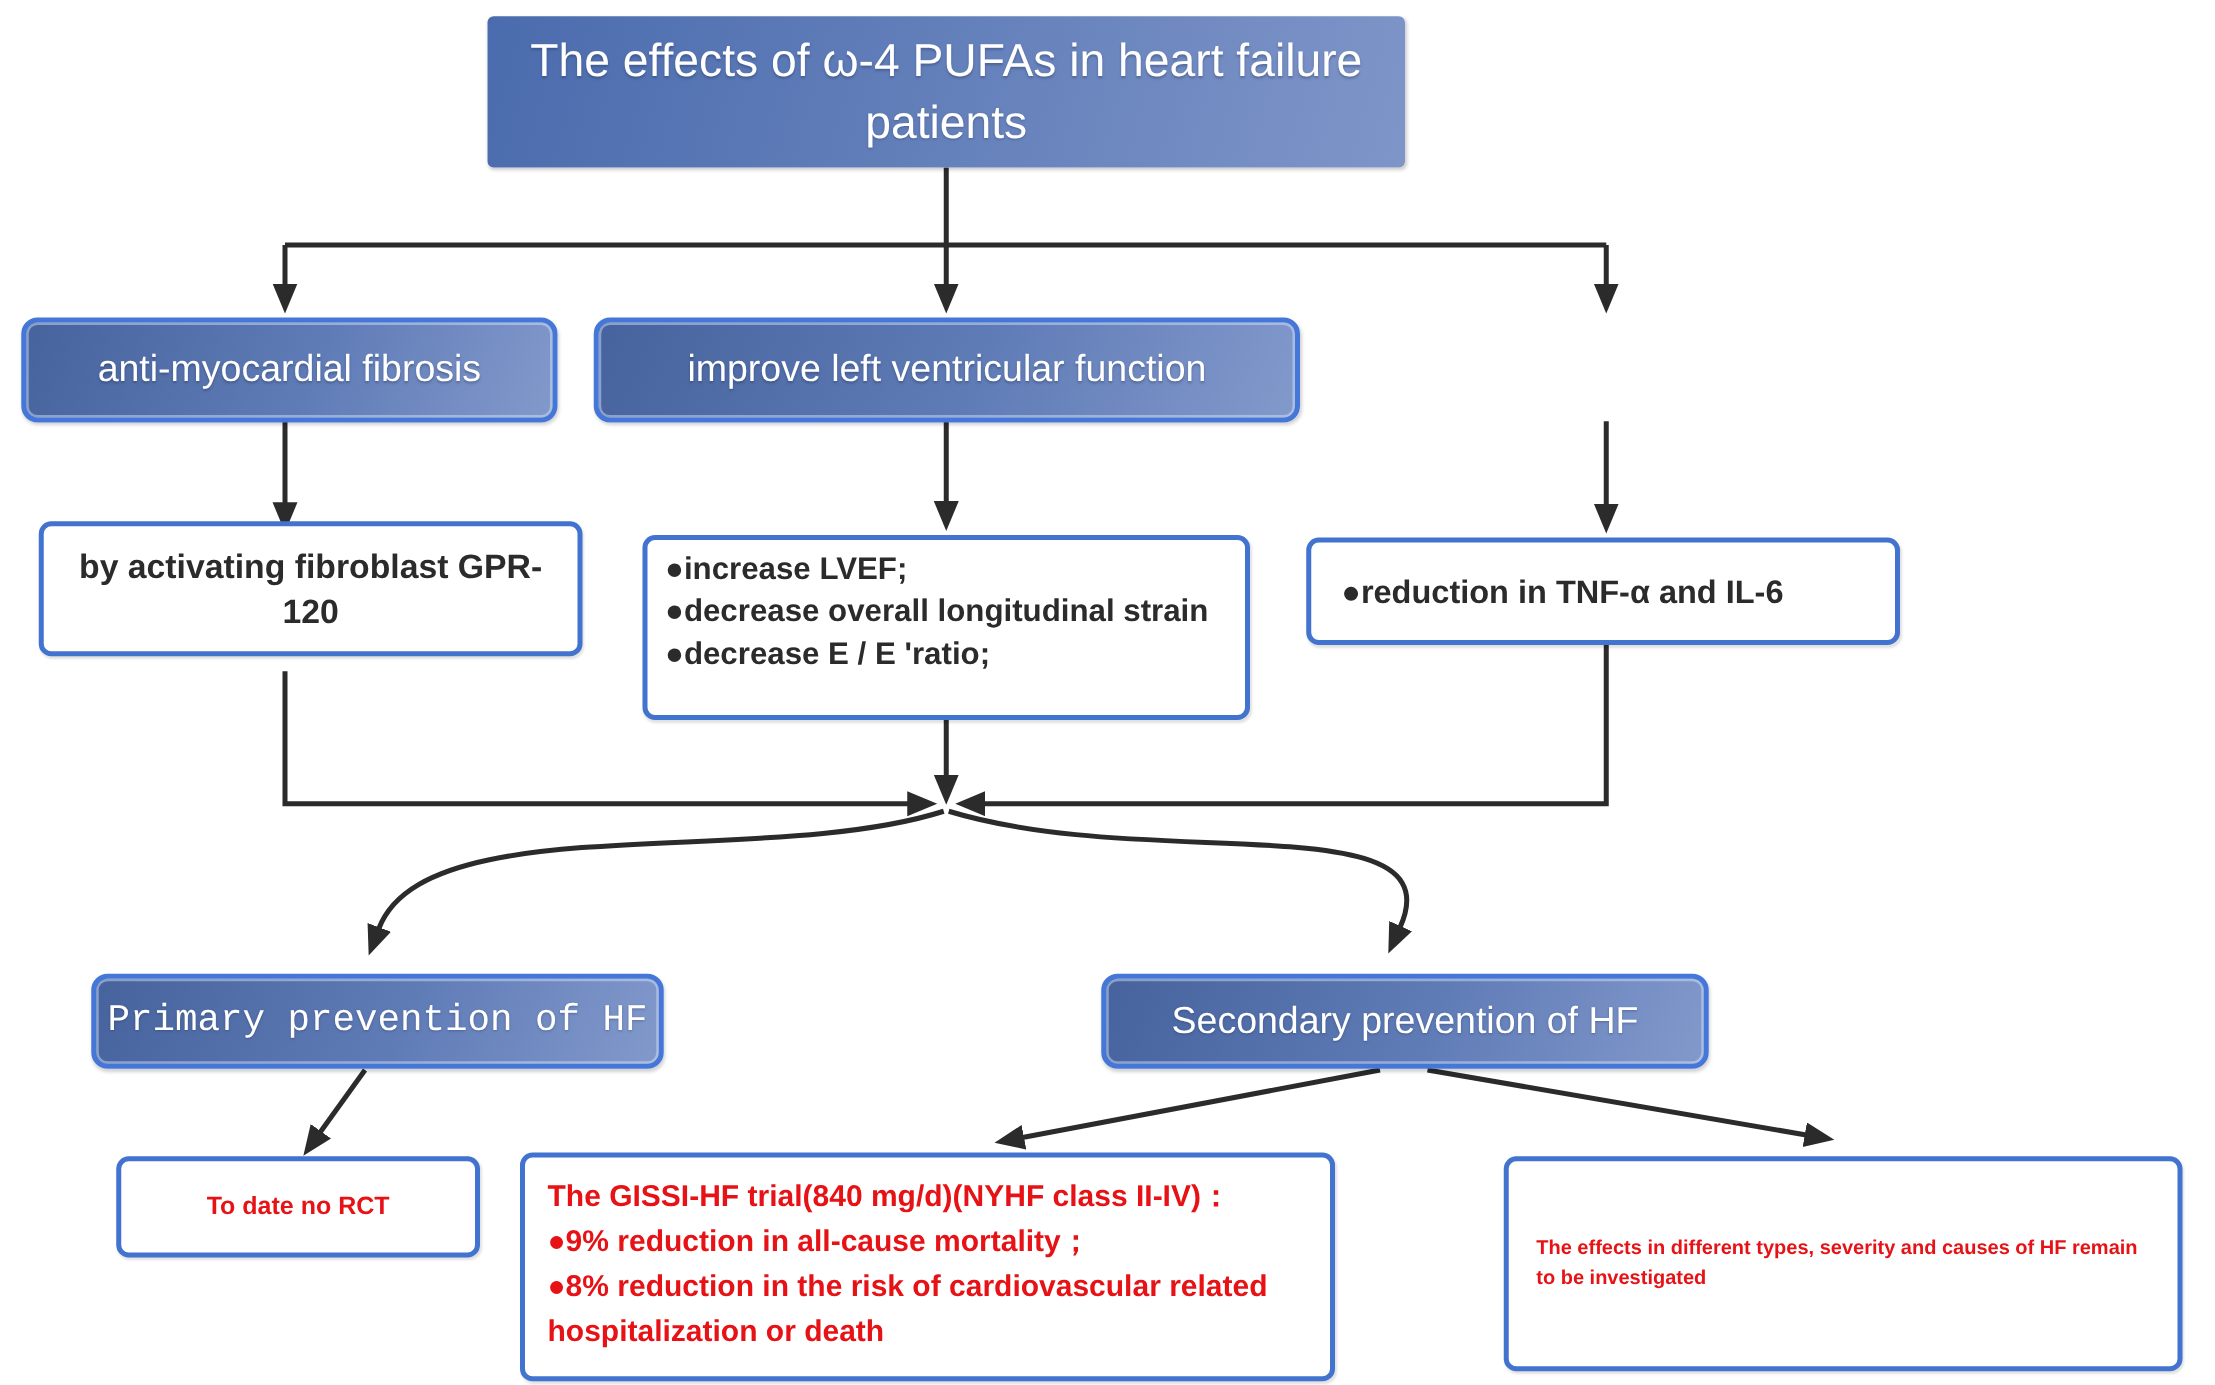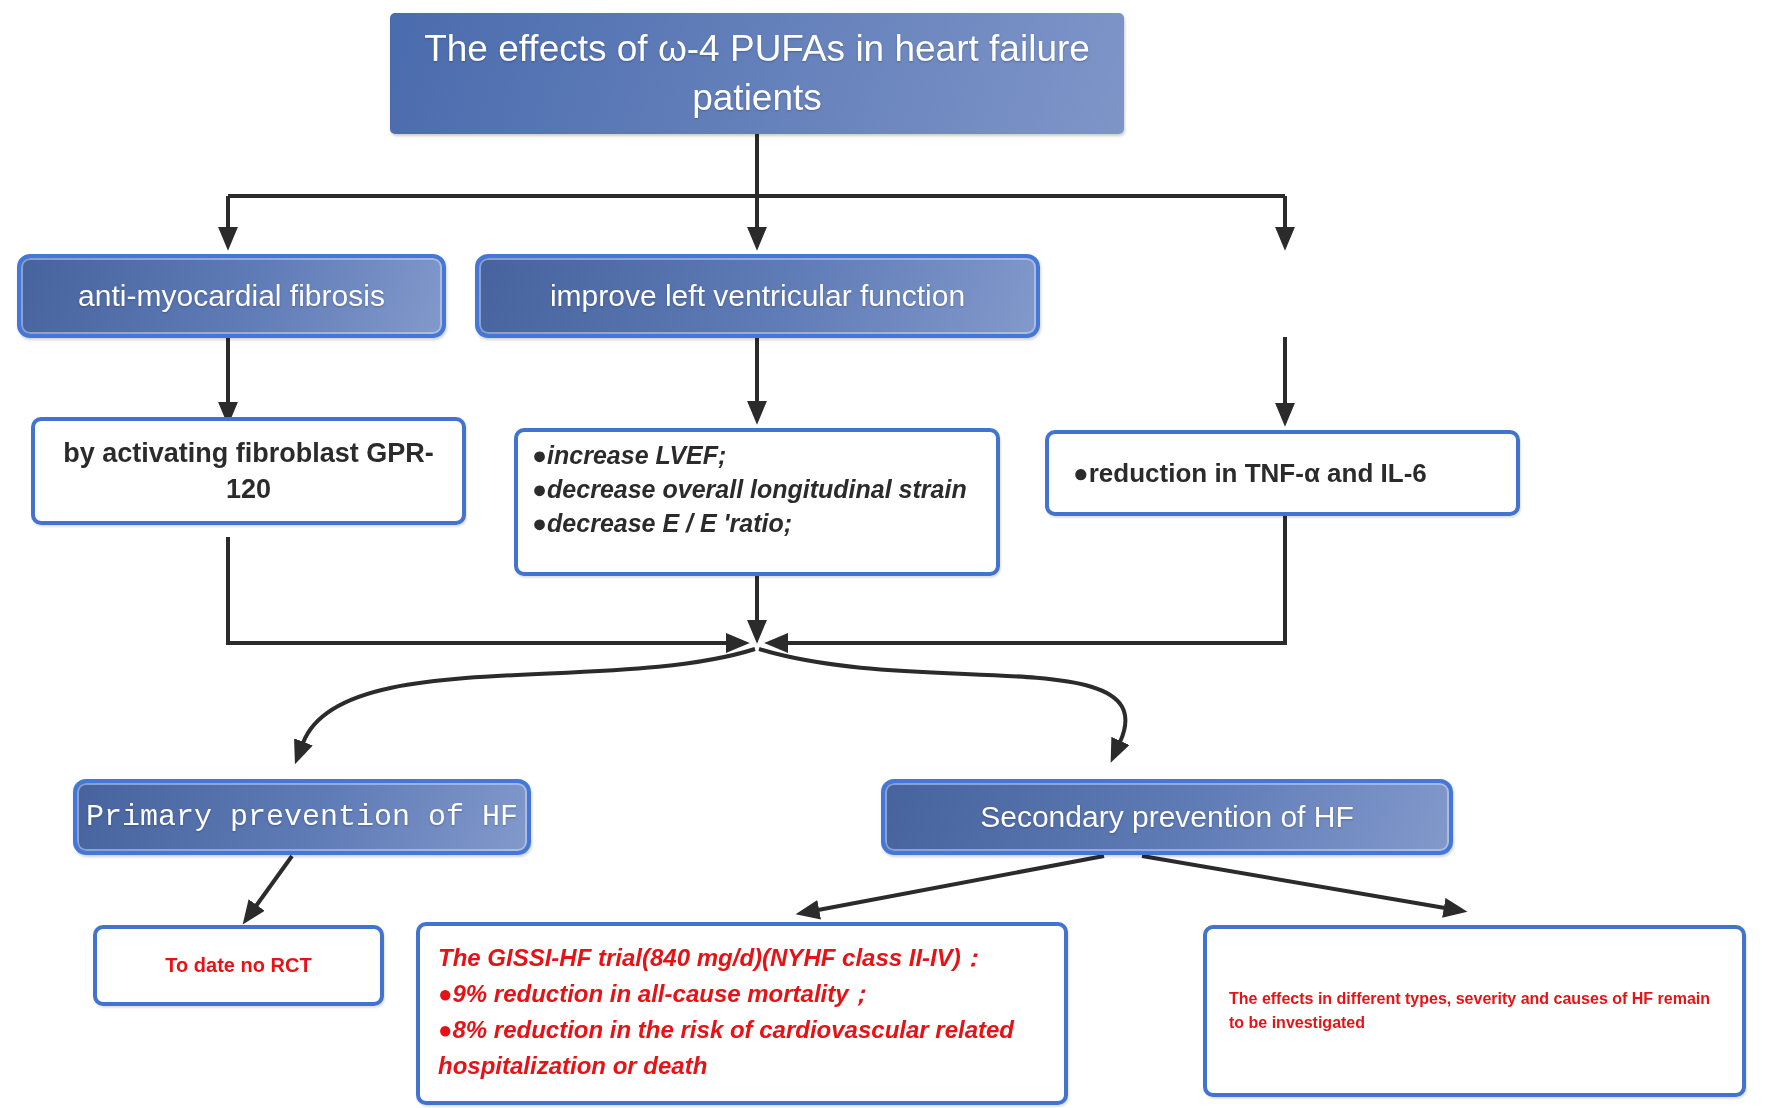--- a/index.html
+++ b/index.html
@@ -38,21 +38,21 @@
   .white{
     background:#ffffff;
     border:4px solid #4273cf;
     border-radius:10px;
     color:#2b2b2b;
     font-weight:bold;
     box-shadow:1px 2px 2px rgba(0,0,0,.12);
   }
   .center-txt{display:flex;align-items:center;justify-content:center;text-align:center;}
   .red{color:#e71216;}
-  .dline{white-space:normal;font-style:italic;}
+  .dline{white-space:normal;}
 </style>
 </head>
 <body>
 
 <div class="canvas">
 
   <svg class="connectors" viewBox="0 0 1772 1108">
     <defs>
       <marker id="ah" markerWidth="7" markerHeight="6" refX="0.3" refY="2.5" orient="auto" markerUnits="strokeWidth">
         <path d="M0,0 L6,2.5 L0,5 Z" fill="#2b2b2b"></path>
@@ -97,21 +97,21 @@
     <div class="dline">●decrease overall longitudinal strain</div>
     <div class="dline">●decrease E / E 'ratio;</div>
   </div>
   <div class="node white" style="left:1045px;top:430px;width:475px;height:86px;font-size:26px;display:flex;align-items:center;padding:0 10px 0 24px;">
     <span>●reduction in TNF-α and IL-6</span>
   </div>
 
   <div class="node blue" style="left:73px;top:779px;width:458px;height:76px;font-family:Liberation Mono, monospace;">
     <span>Primary prevention of HF</span>
   </div>
-  <div class="node blue" style="left:881px;top:779px;width:572px;height:76px;">
+  <div class="node blue" style="left:881px;top:779px;width:486px;height:76px;">
     <span>Secondary prevention of HF</span>
   </div>
 
   <div class="node white center-txt red" style="left:93px;top:925px;width:291px;height:81px;font-size:20px;">
     <span>To date no RCT</span>
   </div>
   <div class="node white red" style="left:416px;top:922px;width:652px;height:183px;font-size:24px;line-height:1.5;padding:14px 18px;">
     <div class="dline">The GISSI-HF trial(840 mg/d)(NYHF class II-IV)：</div>
     <div class="dline">●9% reduction in all-cause mortality；</div>
     <div class="dline">●8% reduction in the risk of cardiovascular related hospitalization or death</div>

